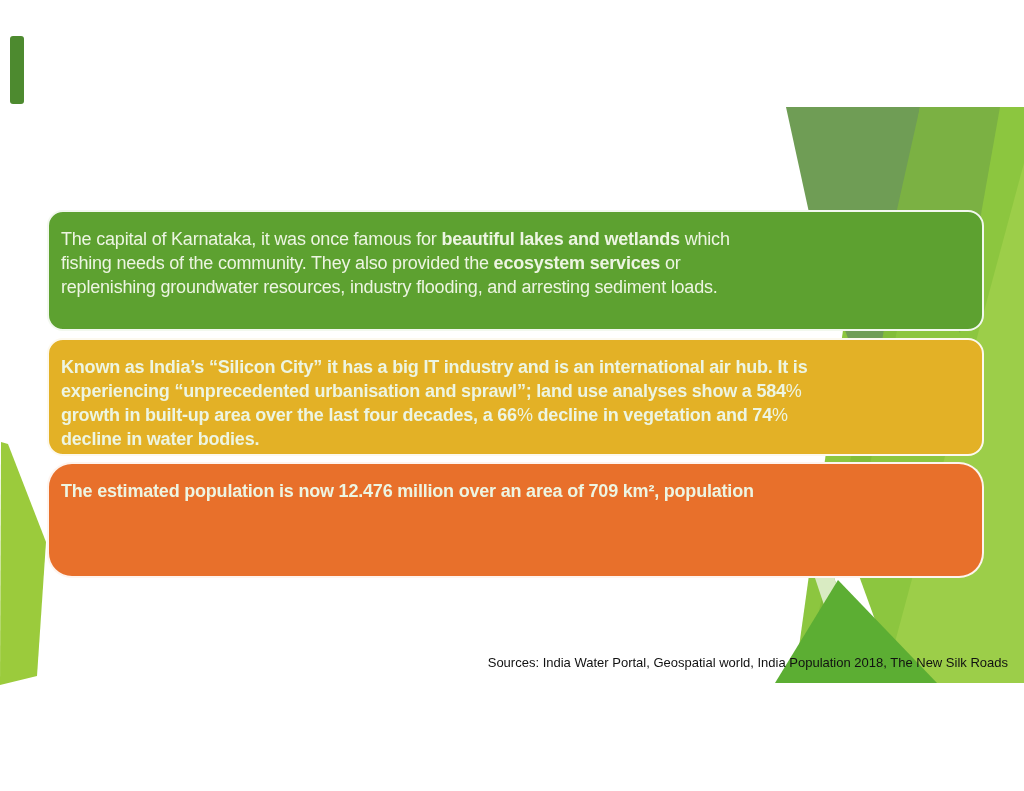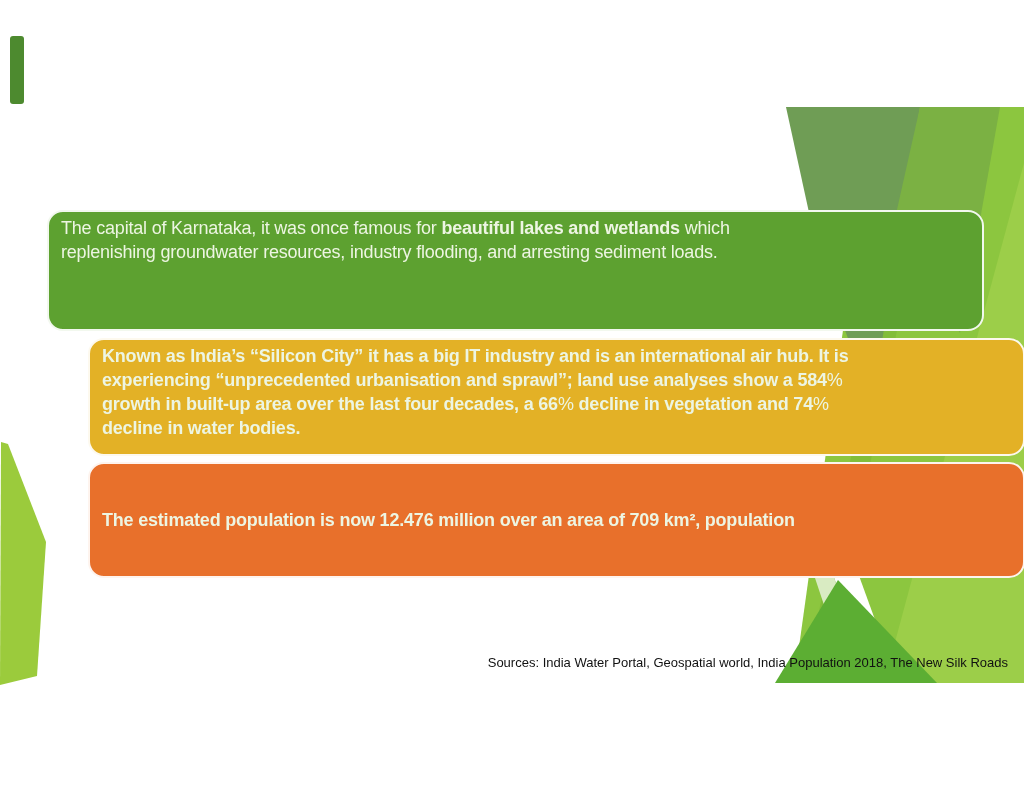--- a/index.html
+++ b/index.html
@@ -14,30 +14,30 @@
   .decor-right{left:774px;top:103px;width:250px;height:580px;}
   .decor-left{left:0;top:430px;width:60px;height:262px;}
   .accent-bar{
     position:absolute;left:10px;top:36px;width:14px;height:68px;
     border-radius:3px;
   }
   .box{
     position:absolute;left:47px;width:937px;
     border:2px solid rgba(255,255,255,0.92);
     border-radius:16px;
-    padding:4px 12px;
+    padding:15px 12px;
     box-sizing:border-box;
     color:#EDF5E2;
     font-size:18px;line-height:24px;letter-spacing:-0.2px;
   }
   .box .line{white-space:nowrap;}
   .box-1{top:210px;height:121px;}
   .box-2{top:338px;height:118px;}
-  .box-3{top:462px;height:116px;display:flex;flex-direction:column;justify-content:center;}
-  .bold-default{font-weight:700;margin-left:41px;}
+  .box-3{top:462px;height:116px;display:flex;flex-direction:column;border-radius:25px;}
+  .bold-default{font-weight:700;}
   .wb{font-weight:700;}
   .wr{font-weight:400;}
   .sources{
     position:absolute;right:16px;top:654px;
     font-size:13px;line-height:18px;
     color:#111111;
     text-align:right;
   }
 </style>
 </head>
@@ -57,20 +57,21 @@
   </svg>
 
   <svg class="decor decor-left" viewBox="0 0 60 262" preserveAspectRatio="none" aria-hidden="true">
     <polygon points="1,12 8,14 46,112 37,246 0,255" fill="#9BCB3C"></polygon>
   </svg>
 
   <div class="accent-bar" style="background: rgb(77, 138, 47);"></div>
 
   <div class="box box-1" style="background: rgb(93, 161, 48);">
       <div class="line"><span>The capital of Karnataka, it was once famous for </span><span class="wb">beautiful lakes and wetlands</span><span> which</span></div>
+      <div class="line"><span>fishing needs of the community. They also provided the </span><span class="wb">ecosystem services</span><span> or</span></div>
       <div class="line"><span>replenishing groundwater resources, industry flooding, and arresting sediment loads.</span></div>
     </div>
 
   <div class="box box-2 bold-default" style="background: rgb(227, 177, 38);">
       <div class="line"><span>Known as India’s “Silicon City” it has a big IT industry and is an international air hub. It is</span></div>
       <div class="line"><span>experiencing “unprecedented urbanisation and sprawl”; land use analyses show a 584</span><span class="wr">%</span></div>
       <div class="line"><span>growth in built-up area over the last four decades, a 66</span><span class="wr">%</span><span> decline in vegetation and 74</span><span class="wr">%</span></div>
       <div class="line"><span>decline in water bodies.</span></div>
     </div>
 

